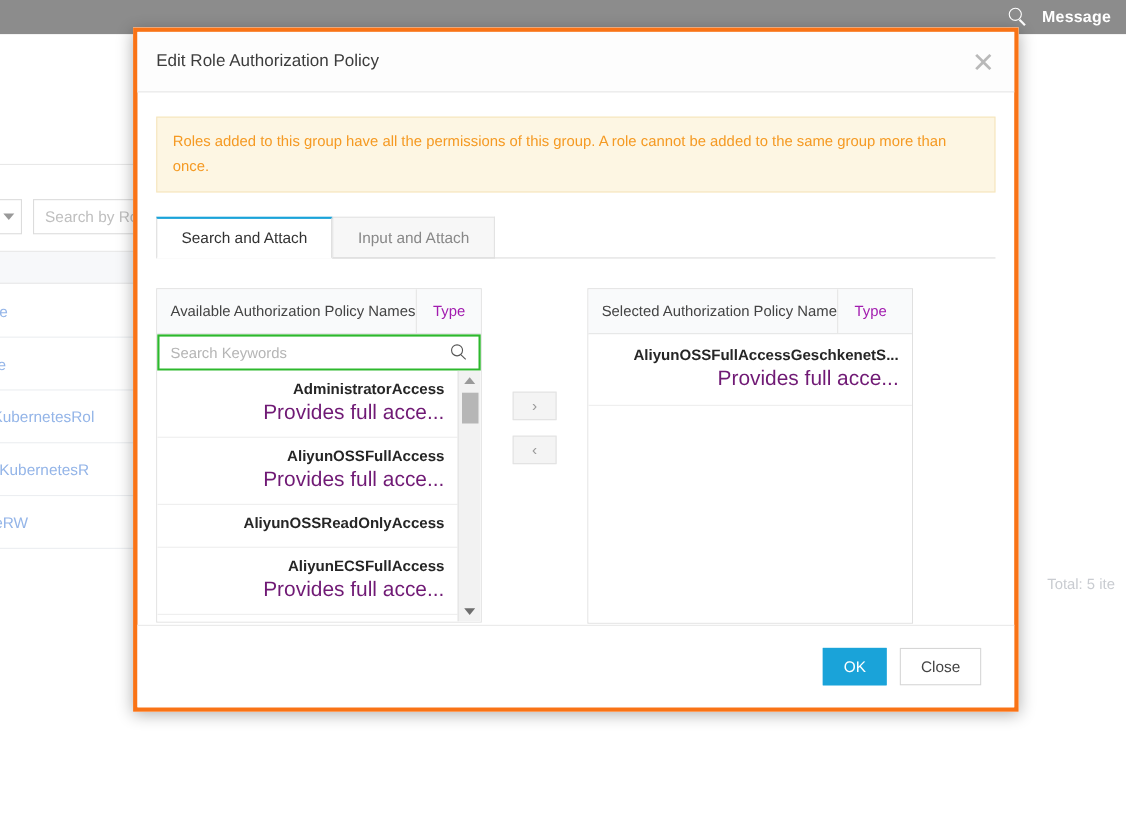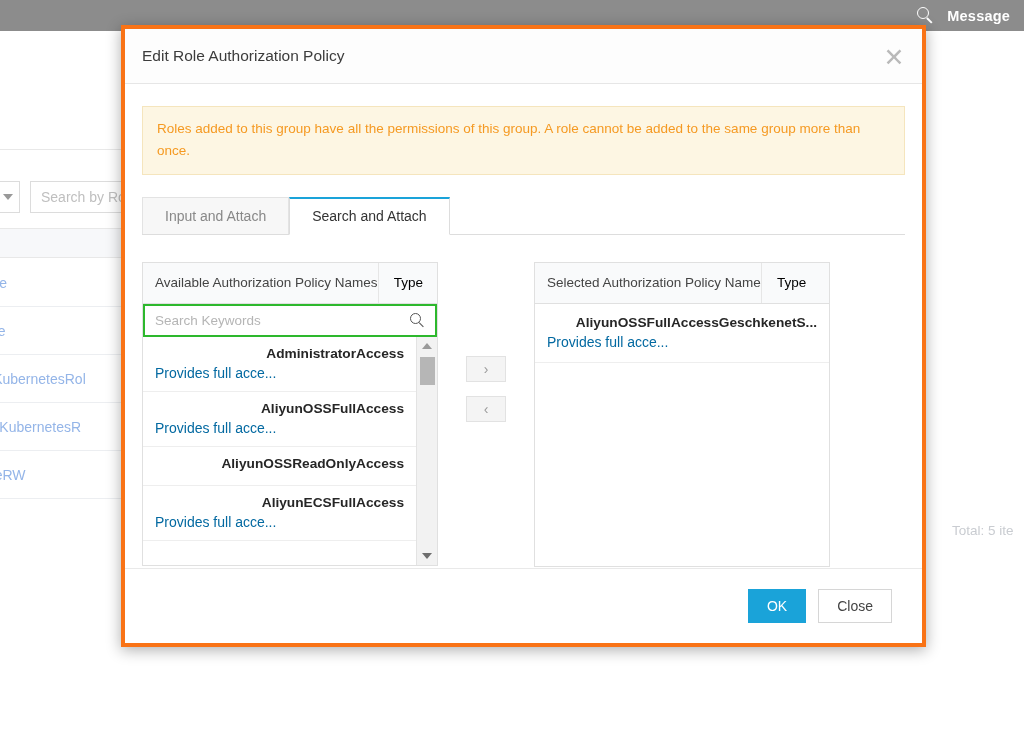--- a/index.html
+++ b/index.html
@@ -117,21 +117,21 @@
   .panel { width: 296px; border: 1px solid #e0e0e0; background: #fff; }
   .panel-head {
     display: flex; height: 41px; border-bottom: 1px solid #e0e0e0; background: #f9fafb;
   }
   .panel-head .col-name {
     flex: 1; display: flex; align-items: center; padding-left: 12px;
     font-size: 13.5px; color: #444; border-right: 1px solid #e6e6e6; white-space: nowrap;
   }
   .panel-head .col-type {
     width: 74px; display: flex; align-items: center; padding-left: 15px;
-    font-size: 13.5px; color: #000000;
+    font-size: 13.5px; color: #a21caf;
   }
 
   .search-wrap { padding: 0; position: relative; }
   .search-box {
     margin: 0; height: 33px; border: 2px solid #2db82d; background: #fff;
     display: flex; align-items: center; padding: 0 10px; position: relative;
   }
   .search-box input {
     flex: 1; border: none; outline: none; font-size: 13.5px; color: #333;
     font-family: "Liberation Sans", sans-serif; background: transparent;
@@ -148,21 +148,21 @@
   }
 
   .list-scroll {
     height: 228px; position: relative; overflow: hidden; background: #fff;
   }
   .list-inner { position: absolute; left: 0; top: 0; right: 21px; }
   .list-item {
     padding: 9px 12px 10px 12px; border-bottom: 1px solid #eeeeee;
   }
   .li-title { font-size: 13.7px; color: #262626; margin-bottom: 4px; font-weight: 600; text-align: right; }
-  .li-desc { font-size: 14px; color: #0369a1; }
+  .li-desc { font-size: 19px; color: #701a75; text-align: right; }
 
   .vscroll {
     position: absolute; right: 0; top: 0; width: 21px; height: 228px;
     background: #f2f2f2; border-left: 1px solid #e3e3e3;
   }
   .vscroll .arrow-up, .vscroll .arrow-dn {
     position: absolute; left: 50%; transform: translateX(-50%);
     width: 0; height: 0; border-left: 5px solid transparent; border-right: 5px solid transparent;
   }
   .vscroll .arrow-up { top: 6px; border-bottom: 6px solid #9a9a9a; }
@@ -253,25 +253,25 @@
       <div class="modal-title">Edit Role Authorization Policy</div>
       <div class="modal-close">✕</div>
     </div>
 
     <div class="modal-body">
 
       <div class="alert">Roles added to this group have all the permissions of this group. A role cannot be added to the same group more than once.</div>
 
       <div class="tabs">
         <div class="tabs-underline"></div>
+        <div class="tab active">
+          <span>Search and Attach</span>
+        </div>
         <div class="tab inactive">
           <span>Input and Attach</span>
-        </div>
-        <div class="tab active">
-          <span>Search and Attach</span>
         </div>
       </div>
 
       <div class="transfer">
 
         <div class="panel panel-left">
           <div class="panel-head">
             <div class="col-name">Available Authorization Policy Names</div>
             <div class="col-type">Type</div>
           </div>

